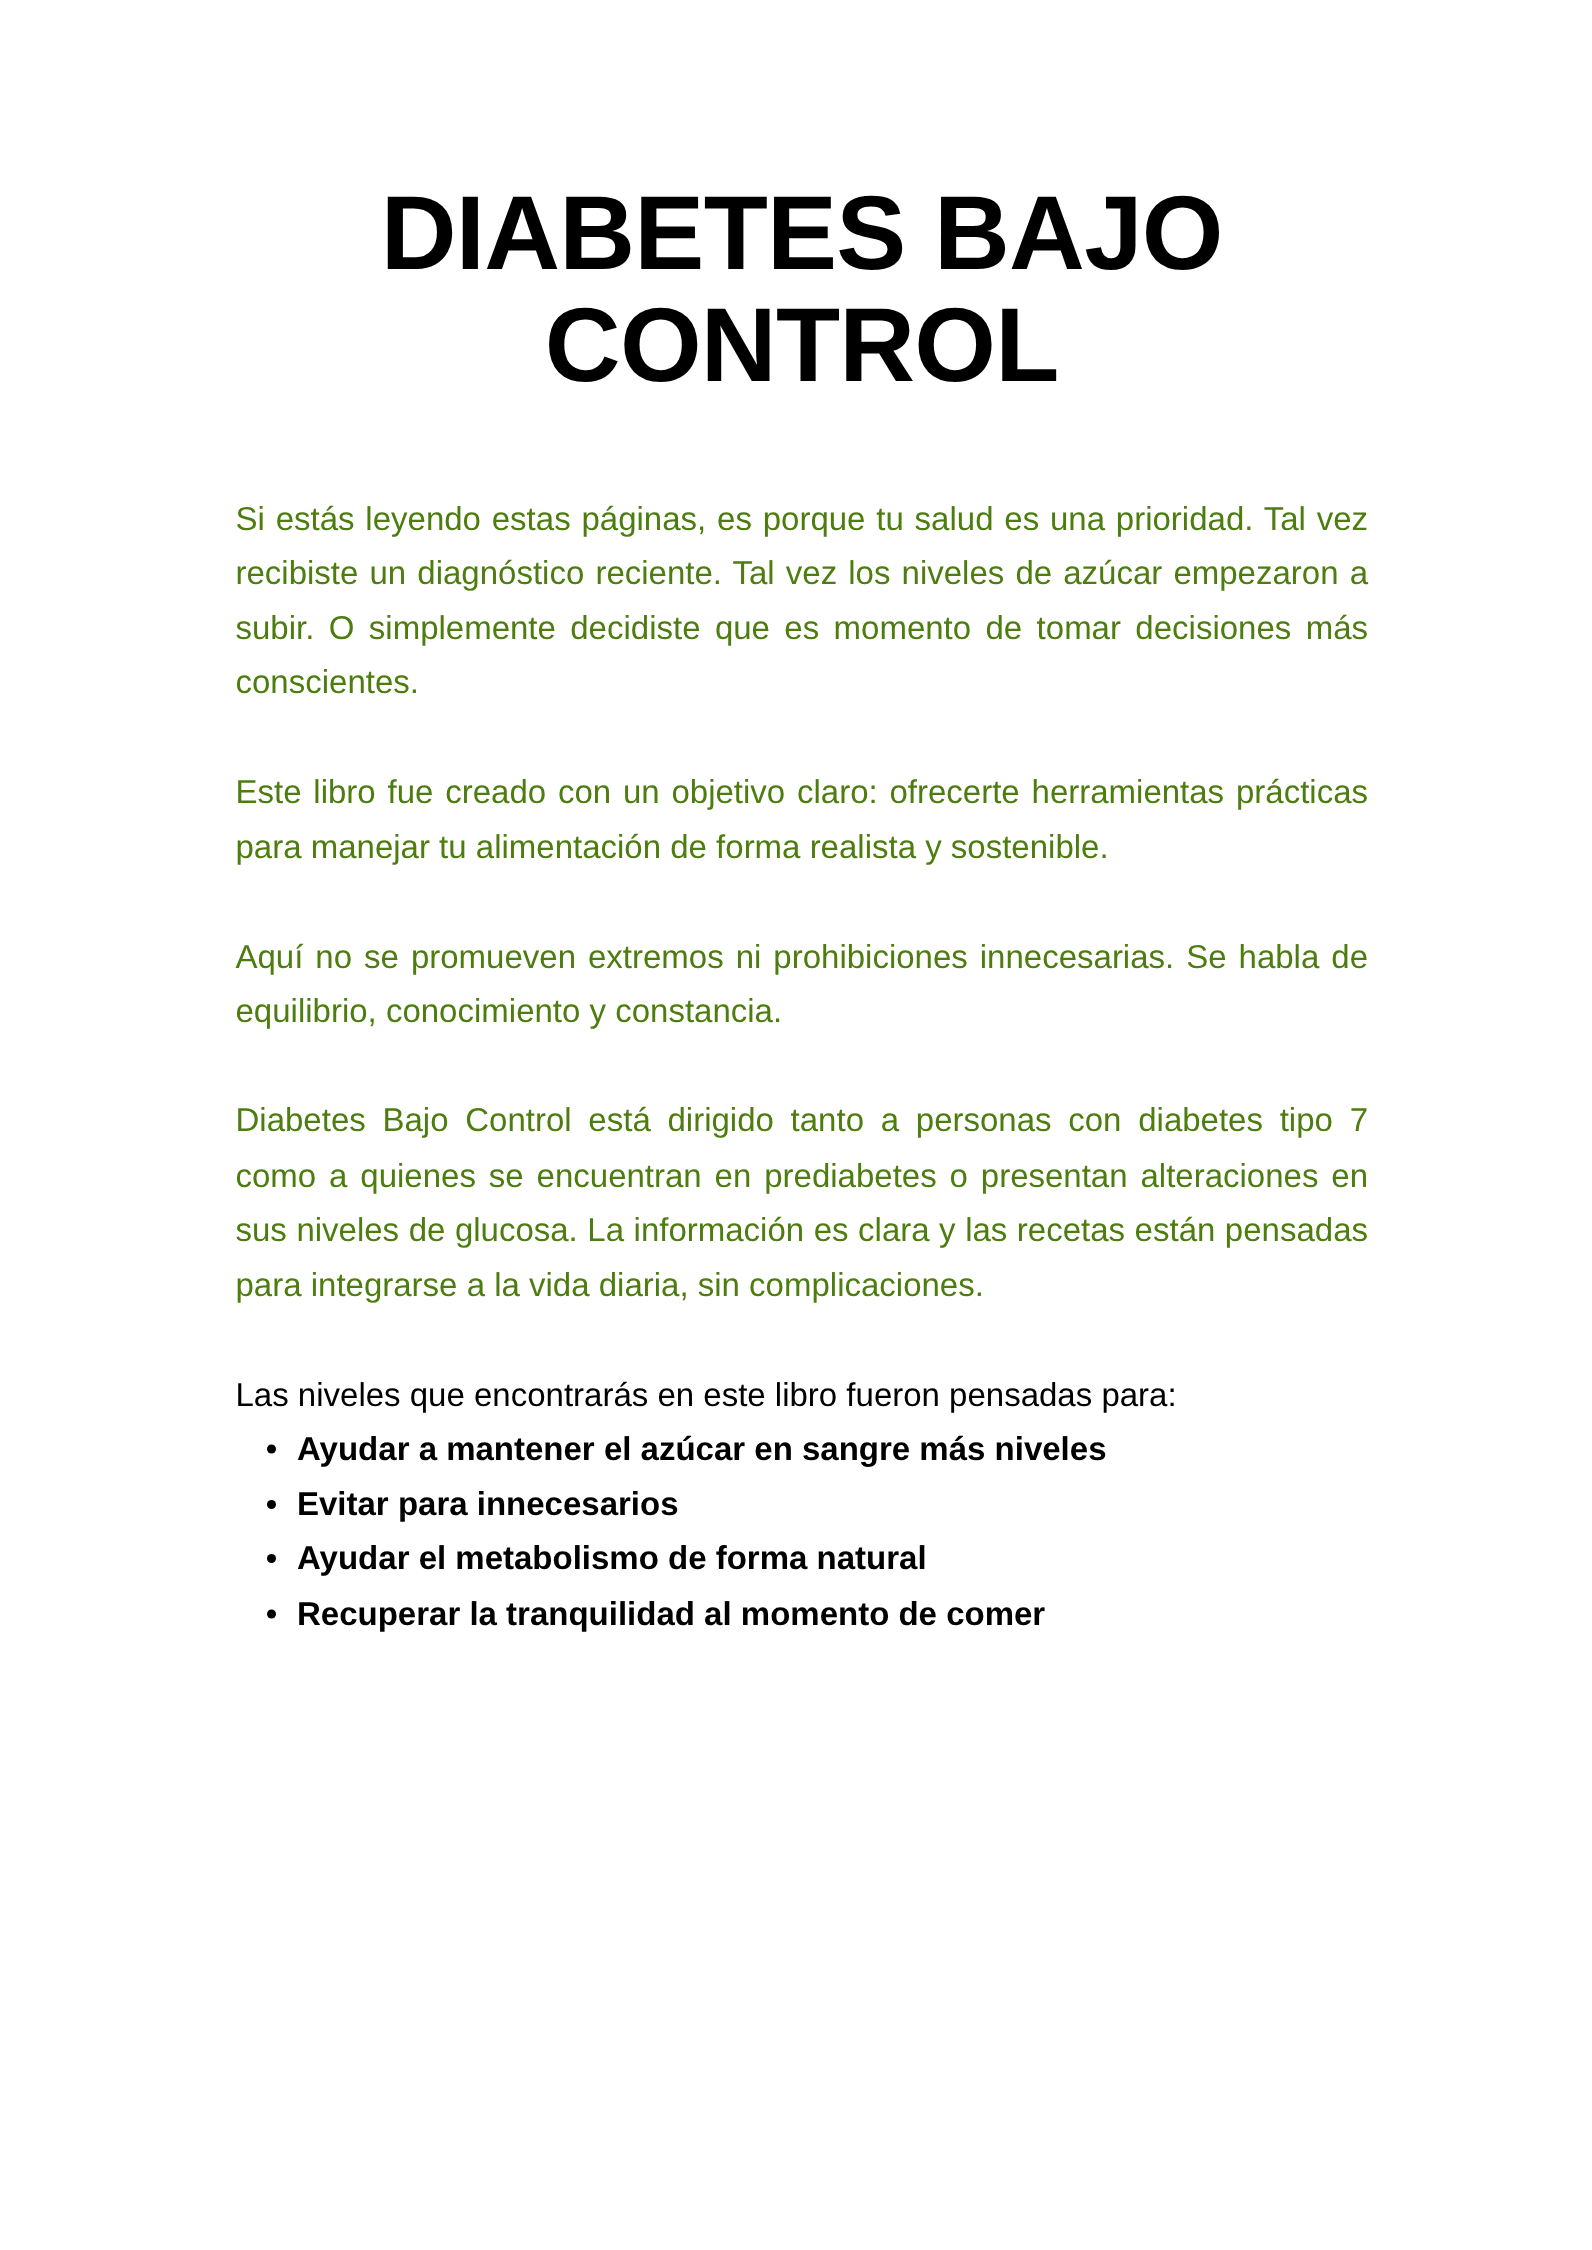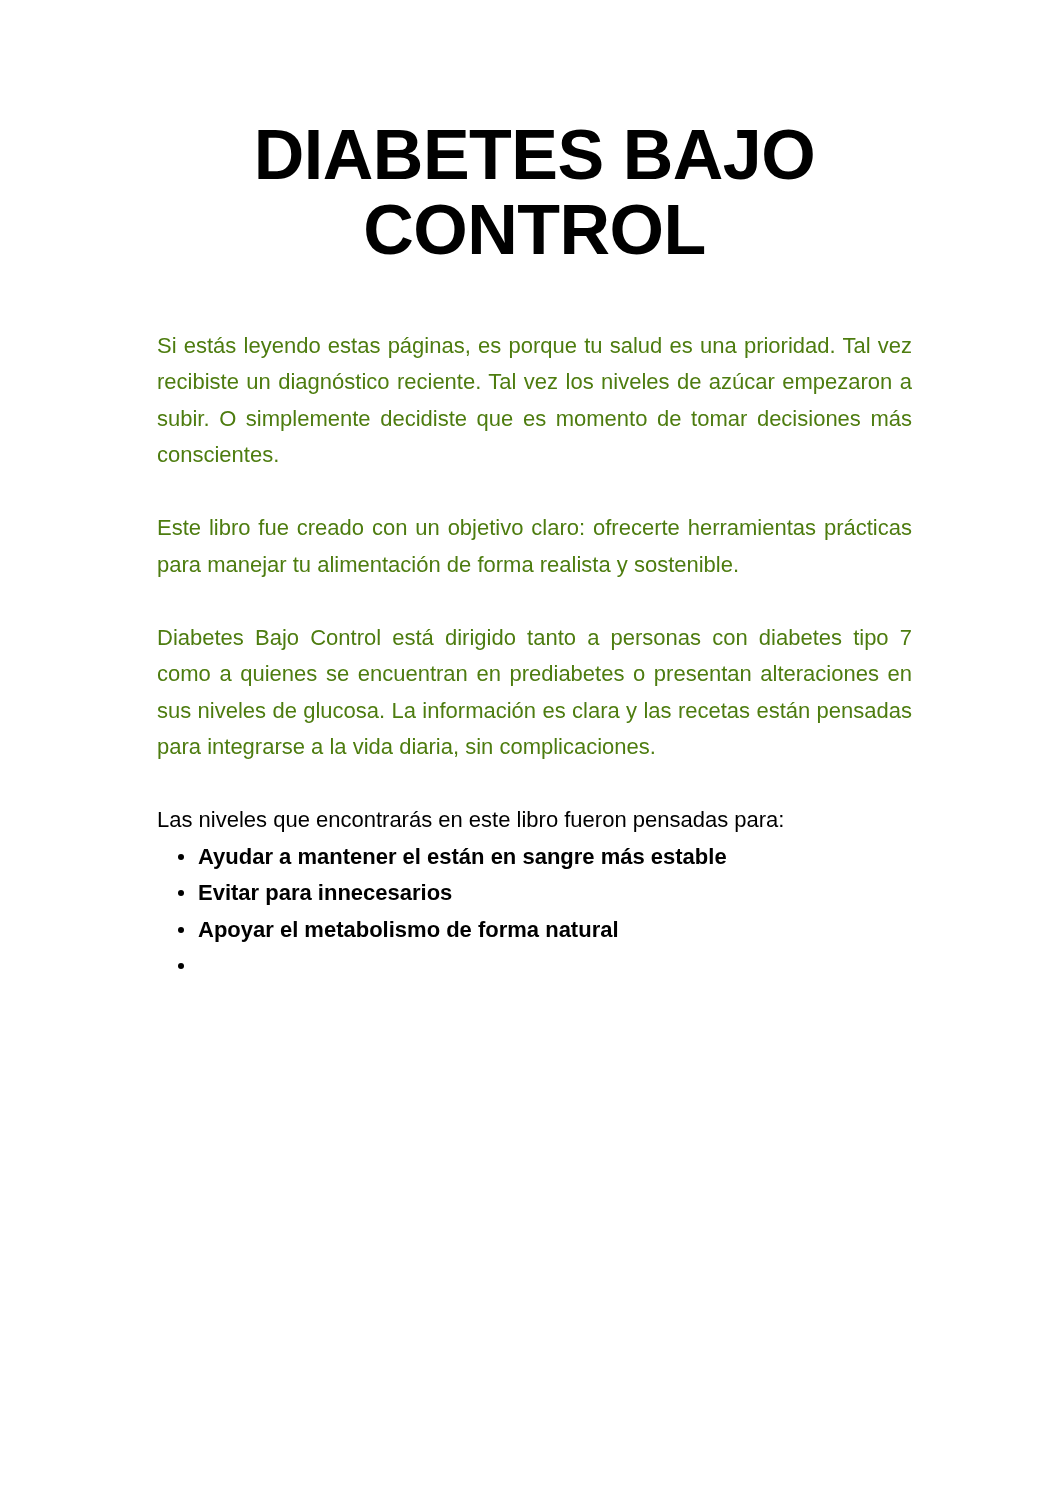--- a/index.html
+++ b/index.html
@@ -112,41 +112,43 @@
       <span class="title-line">DIABETES BAJO</span>
       <span class="title-line">CONTROL</span>
     </h1>
 
     <div class="body-block">
 
       <p class="para">Si estás leyendo estas páginas, es porque tu salud es una prioridad. Tal vez recibiste un diagnóstico reciente. Tal vez los niveles de azúcar empezaron a subir. O simplemente decidiste que es momento de tomar decisiones más conscientes.</p>
 
       <p class="para spaced">Este libro fue creado con un objetivo claro: ofrecerte herramientas prácticas para manejar tu alimentación de forma realista y sostenible.</p>
 
+      <p class="para spaced">Aquí no se promueven extremos ni prohibiciones innecesarias. Se habla de equilibrio, conocimiento y constancia.</p>
 
       <p class="para spaced">Diabetes Bajo Control está dirigido tanto a personas con diabetes tipo 7 como a quienes se encuentran en prediabetes o presentan alteraciones en sus niveles de glucosa. La información es clara y las recetas están pensadas para integrarse a la vida diaria, sin complicaciones.</p>
 
 
       <p class="lead-in">Las niveles que encontrarás en este libro fueron pensadas para:</p>
 
       <ul class="benefits">
         <li>
           <span class="bullet-dot"></span>
-          <span>Ayudar a mantener el están en sangre más estable</span>
+          <span>Ayudar a mantener el azúcar en sangre más niveles</span>
         </li>
         <li>
           <span class="bullet-dot"></span>
           <span>Evitar para innecesarios</span>
         </li>
         <li>
           <span class="bullet-dot"></span>
-          <span>Apoyar el metabolismo de forma natural</span>
+          <span>Ayudar el metabolismo de forma natural</span>
         </li>
         <li>
           <span class="bullet-dot"></span>
+          <span>Recuperar la tranquilidad al momento de comer</span>
         </li>
       </ul>
 
       <div class="tail-gap"></div>
 
 
     </div>
   </div>
 </div>
 

